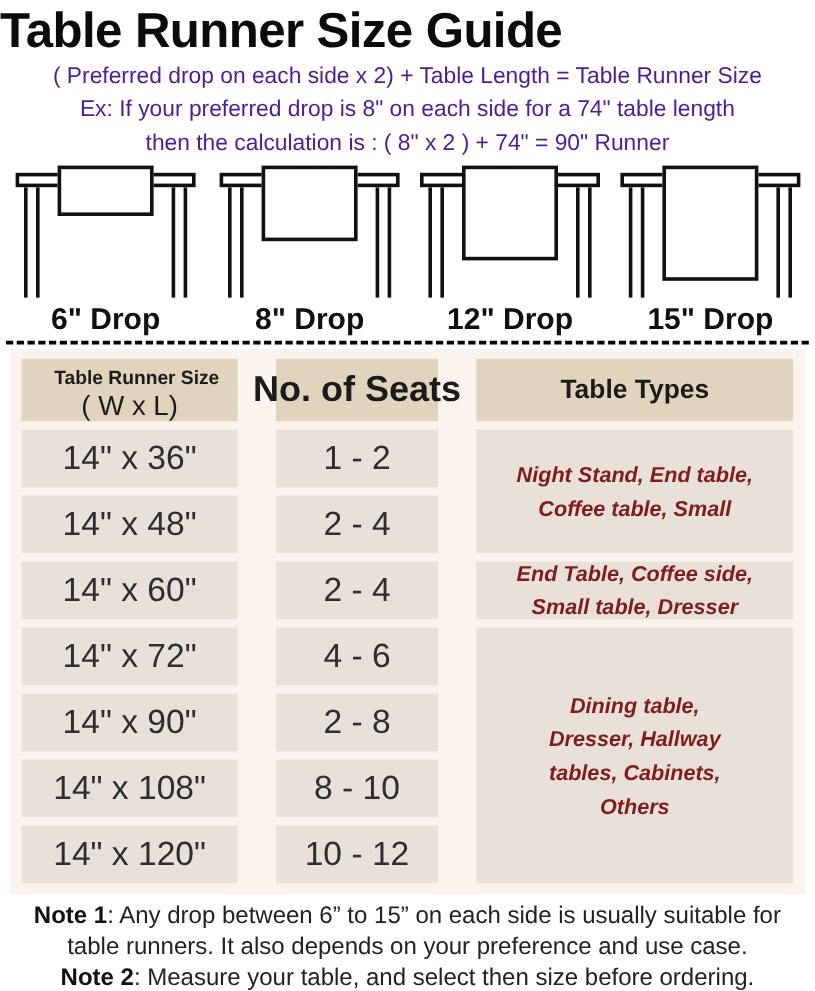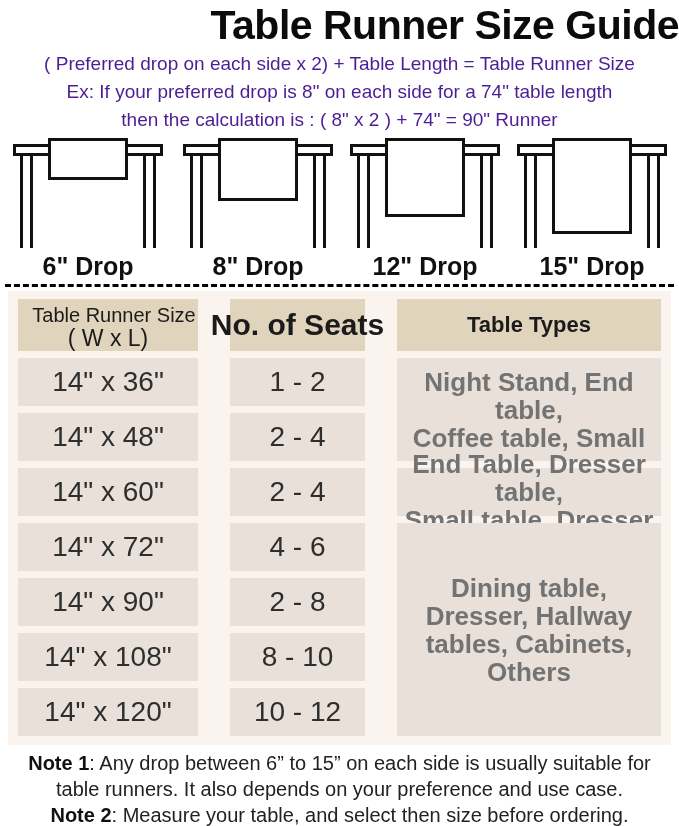--- a/index.html
+++ b/index.html
@@ -13,21 +13,21 @@
   html,body{background:#ffffff;}
   body{
     width:679px;height:826px;overflow:hidden;
     font-family:"Liberation Sans","DejaVu Sans",sans-serif;
     color:var(--text);
   }
   .page{position:relative;width:679px;height:826px;}
 
   
   .title{
-    text-align:right;font-size:41px;font-weight:700;color:#0b0b0b;
+    text-align:left;font-size:41px;font-weight:700;color:#0b0b0b;
     line-height:49px;letter-spacing:-0.5px;padding-top:1px;
   }
   .sub{
     text-align:center;font-size:19px;line-height:28px;color:#4c1d95;
   }
 
   
   .illus-row{position:relative;height:112px;margin-top:2px;}
   .illus{position:absolute;top:0;height:112px;width:150px;}
   .illus.i0{left:13px;}
@@ -82,26 +82,26 @@
   }
   .head{background:var(--header-bg);color:#1b1b1b;}
   .col1{grid-column:1;}
   .col2{grid-column:2;}
   .col3{grid-column:3;}
   .r2{grid-row:2}.r3{grid-row:3}.r4{grid-row:4}.r5{grid-row:5}
   .r6{grid-row:6}.r7{grid-row:7}.r8{grid-row:8}
   .span-a{grid-row:2/4;}
   .span-b{grid-row:4/5;}
   .span-c{grid-row:5/9;}
-  .head-title{font-size:20px;font-weight:400;line-height:25px;margin-left:12px;}
+  .head-title{font-size:16px;font-weight:700;line-height:25px;margin-left:12px;}
   .head-sub{font-size:23px;line-height:20px;text-align:right;}
   .head-seats{font-size:30px;font-weight:700;white-space:nowrap;}
   .head-types{font-size:22px;font-weight:700;}
   .val{font-size:28px;line-height:30px;color:#2e2e2e;}
-  .types .tline{font-size:26px;font-weight:700;line-height:28px;color:#737373;}
+  .types .tline{font-size:18px;font-weight:700;line-height:28px;color:#7f1d1d;font-style:italic;}
 
   
   .notes{margin-top:5px;padding:0 6px;text-align:center;}
   .note{font-size:20px;line-height:26px;color:#222;}
   .note b{font-weight:700;color:#111;}
 </style>
 </head>
 <body>
 
 <div class="page">
@@ -171,21 +171,21 @@
       <div class="cell col2 r5 val">4 - 6</div>
       <div class="cell col2 r6 val">2 - 8</div>
       <div class="cell col2 r7 val">8 - 10</div>
       <div class="cell col2 r8 val">10 - 12</div>
 
       <div class="cell col3 span-a types">
         <div class="tline">Night Stand, End table,</div>
         <div class="tline">Coffee table, Small</div>
       </div>
       <div class="cell col3 span-b types">
-        <div class="tline">End Table, Dresser table,</div>
+        <div class="tline">End Table, Coffee side,</div>
         <div class="tline">Small table, Dresser</div>
       </div>
       <div class="cell col3 span-c types">
         <div class="tline">Dining table,</div>
         <div class="tline">Dresser, Hallway</div>
         <div class="tline">tables, Cabinets,</div>
         <div class="tline">Others</div>
       </div>
 
     </div>

